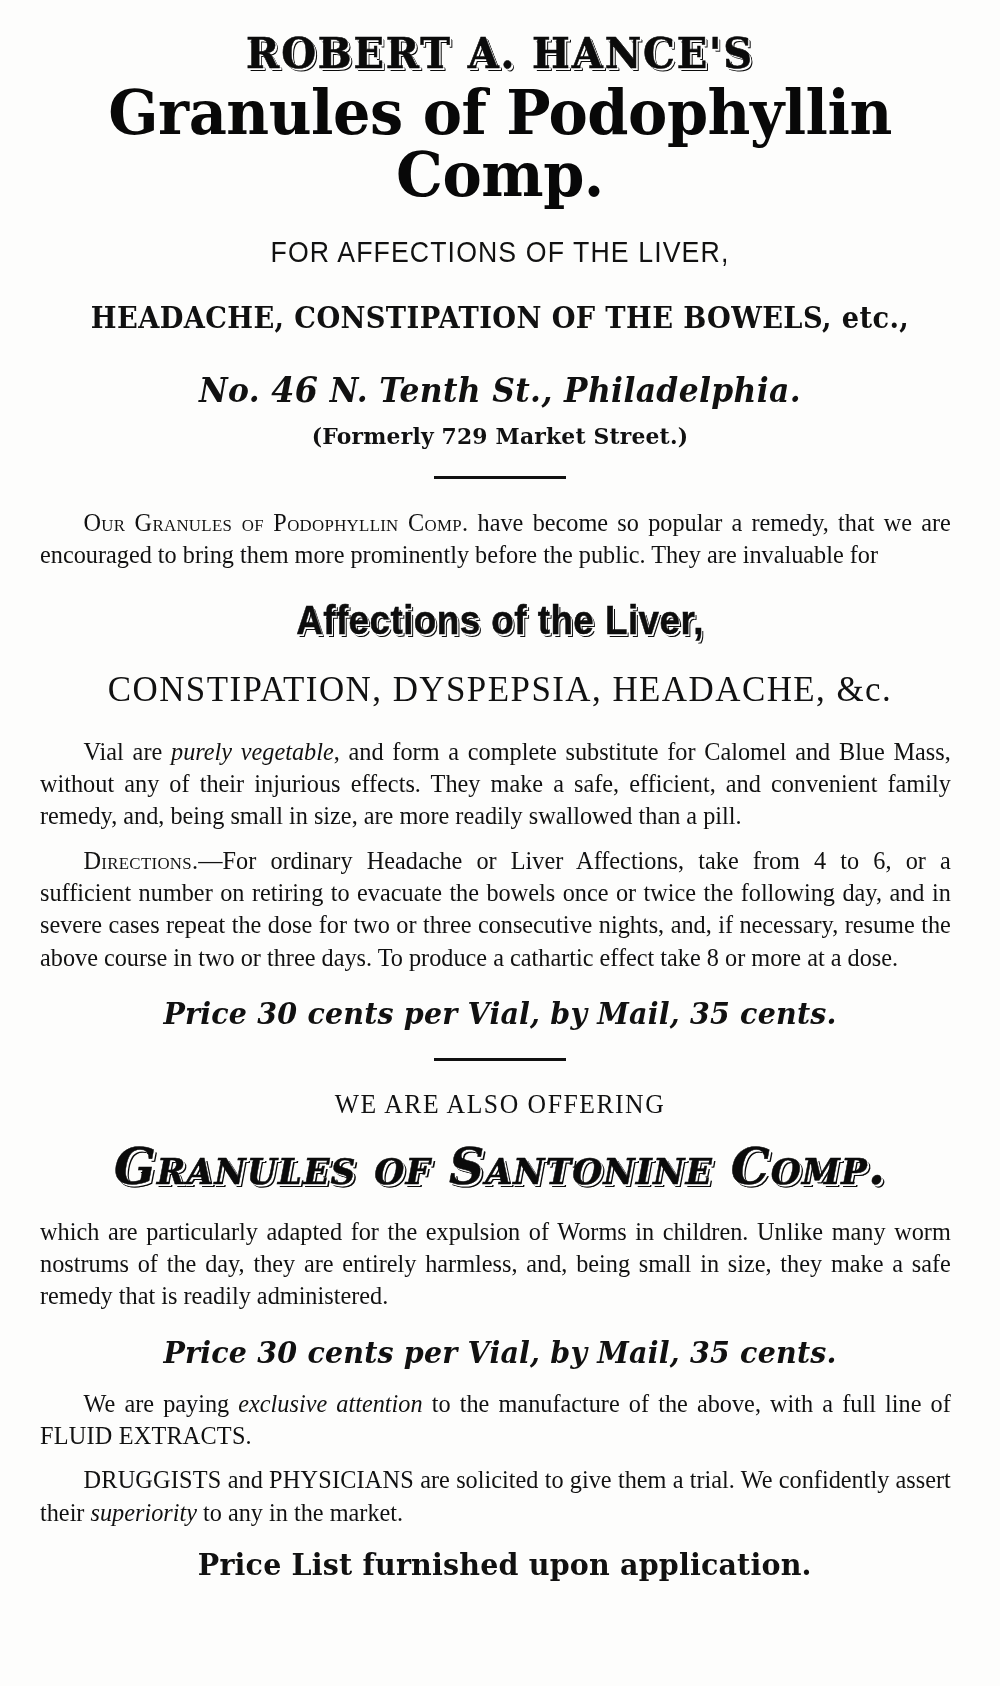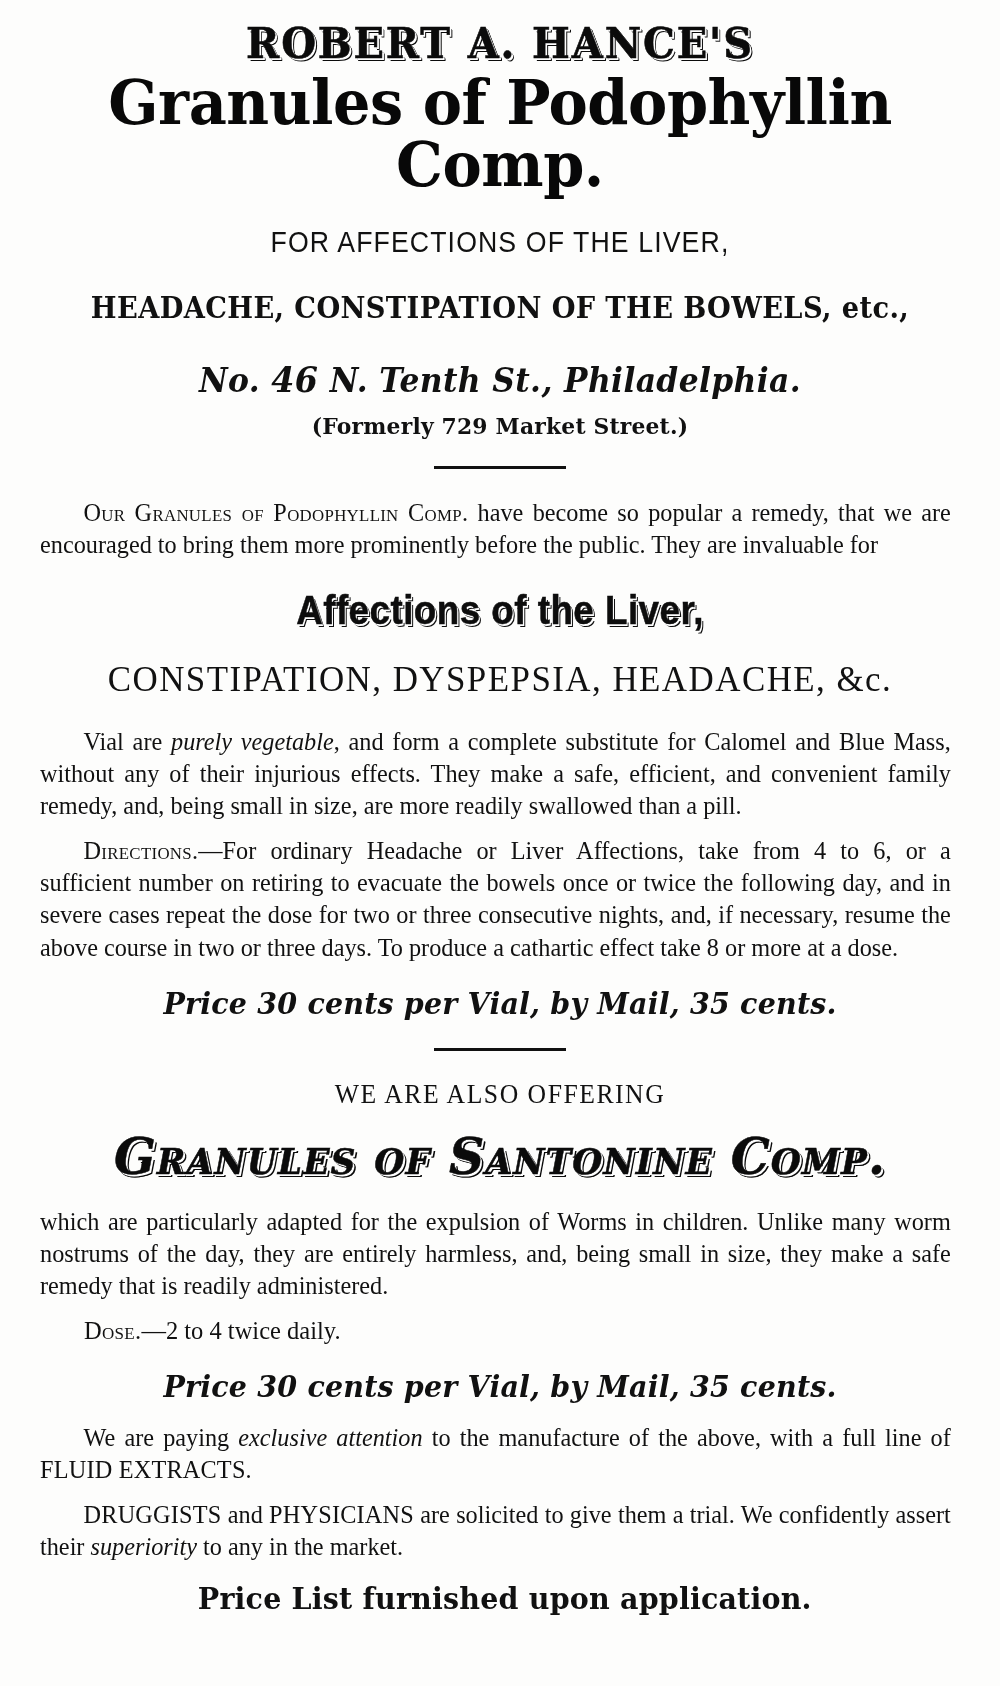--- a/index.html
+++ b/index.html
@@ -21,21 +21,21 @@
     width: 1000px;
     height: 1686px;
     background: #fdfdfc;
     padding: 0;
     box-sizing: border-box;
   }
 
   .inner {
     width: 920px;
     margin: 0 auto;
-    padding-top: 19px;
+    padding-top: 29px;
   }
 
   
 
   .brandline {
     text-align: center;
     font-family: "DejaVu Serif", "Liberation Serif", serif;
     font-weight: 700;
     font-size: 43px;
     letter-spacing: 2px;
@@ -277,21 +277,20 @@
     <div class="rule-wrap">
       <span class="rule"></span>
     </div>
 
     <div class="offering">WE ARE ALSO OFFERING</div>
 
     <div class="banner-santonine">Granules of Santonine Comp.</div>
 
     <p class="body">which are particularly adapted for the expulsion of Worms in children.   Unlike many worm nostrums of the day, they are entirely harmless, and, being small in size, they make a safe remedy that is readily administered.</p>
 
-    <p class="dose-line"><span class="sc">Dose.</span><span>—</span><span>2 to 4 twice daily.</span></p>
 
     <div class="price">Price 30 cents per Vial, by Mail, 35 cents.</div>
 
     <p class="body indent"><span>We are paying </span><span class="it">exclusive attention</span><span> to the manufacture of the above, with a full line of </span><span class="caps">FLUID EXTRACTS</span><span>.</span></p>
 
     <p class="body indent"><span class="caps">DRUGGISTS</span><span> and </span><span class="caps">PHYSICIANS</span><span> are solicited to give them a trial.   We confidently assert their </span><span class="it">superiority</span><span> to any in the market.</span></p>
 
     <div class="closing">Price List furnished upon application.</div>
 
   </div>

